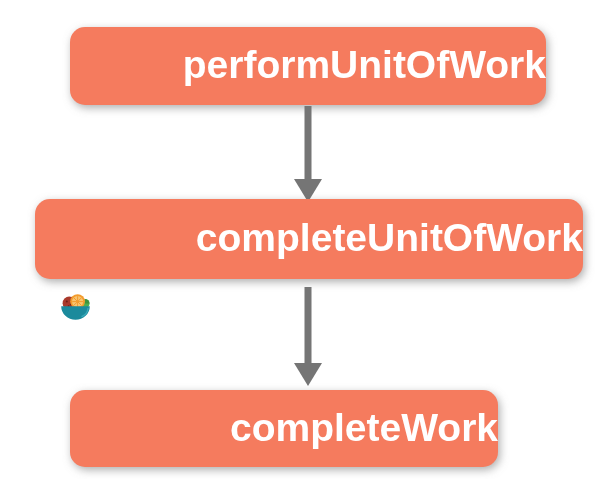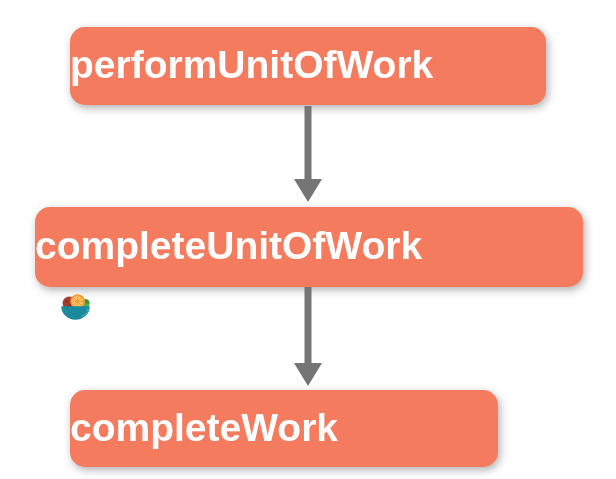--- a/index.html
+++ b/index.html
@@ -15,32 +15,32 @@
     background: var(--bg, #ffffff);
     overflow: hidden;
   }
   .node {
     position: absolute;
     background: var(--node-fill, #F57B5E);
     border-radius: 15px;
     box-shadow: 2px 3px 8px rgba(110,110,110,0.55);
     display: flex;
     align-items: center;
-    justify-content: flex-start;
+    justify-content: flex-end;
   }
   .node-label {
     color: var(--node-text, #ffffff);
     font-weight: 700;
     font-size: 39px;
     letter-spacing: 0px;
     white-space: nowrap;
     transform: translateY(-1px);
   }
   .node1 { left: 70px;  top: 27px;  width: 476px; height: 78px; }
-  .node2 { left: 35px;  top: 207px; width: 548px; height: 80px; }
+  .node2 { left: 35px;  top: 199px; width: 548px; height: 80px; }
   .node3 { left: 70px;  top: 390px; width: 428px; height: 77px; }
 
   .arrow { position: absolute; }
   .arrow-line {
     position: absolute;
     left: 50%;
     transform: translateX(-50%);
     width: 7px;
     background: var(--arrow, #757575);
     top: 0;

